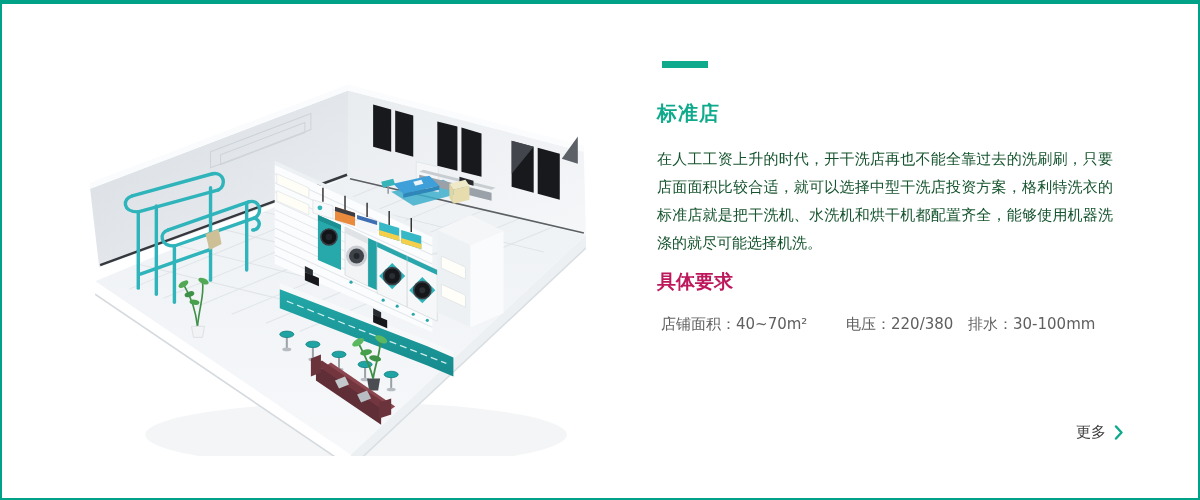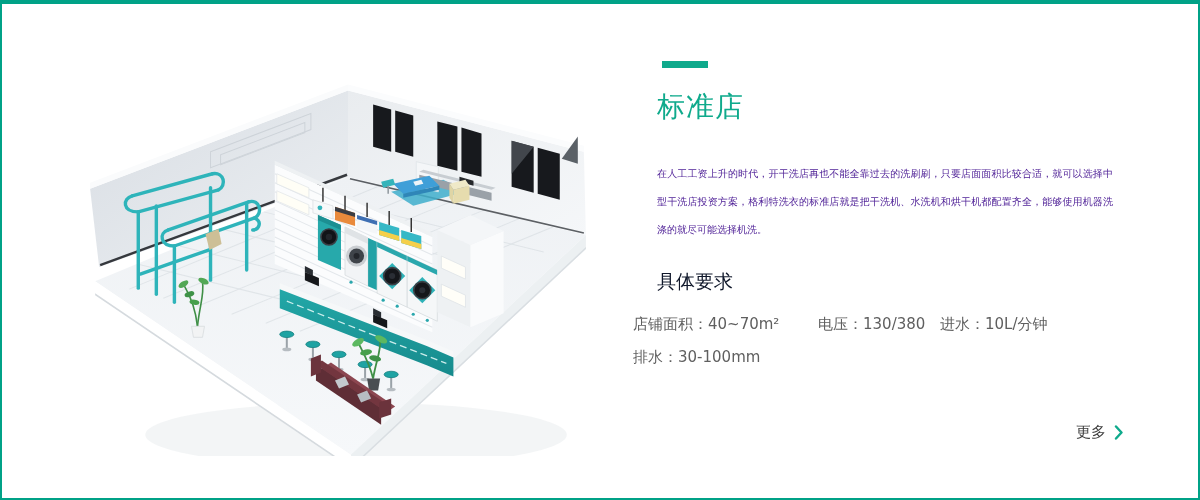--- a/index.html
+++ b/index.html
@@ -4,25 +4,25 @@
 <style>
   html,body{margin:0;padding:0;background:#fff;font-family:"DejaVu Sans","Liberation Sans",sans-serif;}
   .page{
     position:relative;width:1200px;height:500px;box-sizing:border-box;
     background:#ffffff;overflow:hidden;
     border-top:4px solid #00A287;border-left:2px solid #00A287;
     border-right:2px solid #00A287;border-bottom:2px solid #00A287;
   }
   .illustration{position:absolute;left:58px;top:28px;width:562px;height:424px;}
   .accent-dash{position:absolute;left:660px;top:57px;width:46px;height:7px;background:#0FAA8C;}
-  .title{position:absolute;left:655px;top:84px;font-size:28px;font-weight:normal;color:#0FAA8C;letter-spacing:1px;}
-  .desc{position:absolute;left:655px;top:156px;width:456px;font-size:10px;line-height:28px;color:#4c1d95;text-align:justify;}
-  .req-heading{position:absolute;left:655px;top:265px;font-size:19px;font-weight:normal;color:#0f172a;}
+  .title{position:absolute;left:655px;top:96px;font-size:20px;font-weight:bold;color:#0FAA8C;letter-spacing:1px;}
+  .desc{position:absolute;left:655px;top:141px;width:456px;font-size:15px;line-height:28px;color:#14532d;text-align:justify;}
+  .req-heading{position:absolute;left:655px;top:265px;font-size:19px;font-weight:bold;color:#be185d;}
   .req-grid{
-    position:absolute;left:631px;top:311px;display:grid;
+    position:absolute;left:659px;top:311px;display:grid;
     grid-template-columns:185px 122px 230px;grid-row-gap:14px;
     font-size:15px;color:#5F5F5F;
   }
   .more{position:absolute;left:1074px;top:419px;display:flex;align-items:center;gap:8px;cursor:pointer;}
   .more-label{font-size:15px;color:#3D3D3D;font-family:Liberation Mono, monospace;}
   .more svg{display:block;}
 </style>
 </head>
 <body>
 
@@ -294,22 +294,21 @@
   </svg>
 
   <div class="accent-dash"></div>
   <h1 class="title" style="margin:0">标准店</h1>
   <p class="desc" style="margin:0">在人工工资上升的时代，开干洗店再也不能全靠过去的洗刷刷，只要店面面积比较合适，就可以选择中型干洗店投资方案，格利特洗衣的标准店就是把干洗机、水洗机和烘干机都配置齐全，能够使用机器洗涤的就尽可能选择机洗。</p>
 
   <h2 class="req-heading" style="margin:0">具体要求</h2>
 
   <div class="req-grid">
     <span>店铺面积：40~70m²</span>
-    <span>电压：130/380</span>
-    <span>进水：10L/分钟</span>
+    <span>电压：220/380</span>
     <span>排水：30-100mm</span>
   </div>
 
   <div class="more">
     <span class="more-label">更多</span>
     <svg width="10" height="15" viewBox="0 0 10 15">
       <polyline points="2,1.5 7.5,7.5 2,13.5" fill="none" stroke="#0FAA8C" stroke-width="2.4" stroke-linecap="round" stroke-linejoin="round"></polyline>
     </svg>
   </div>
 

